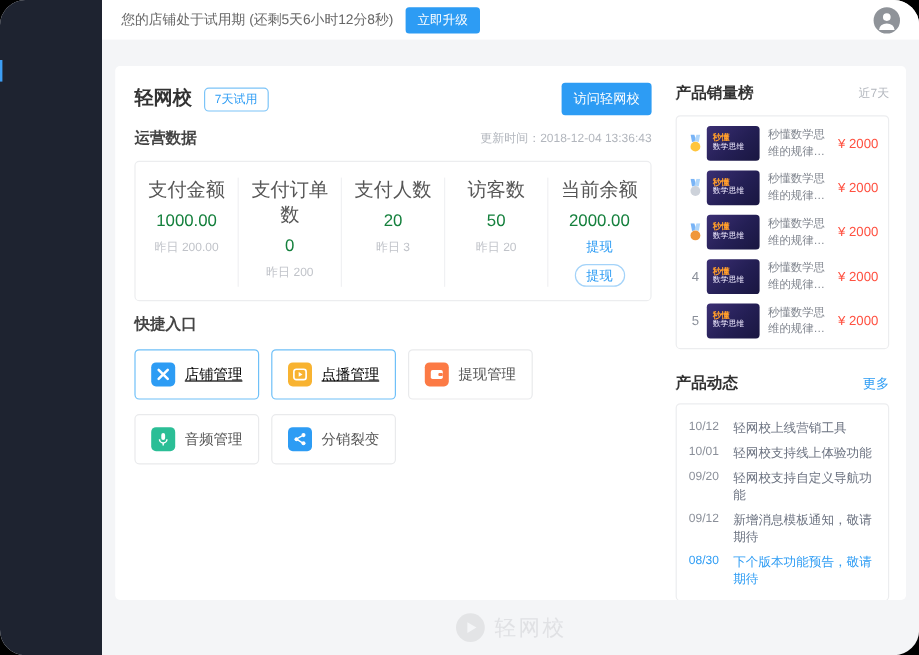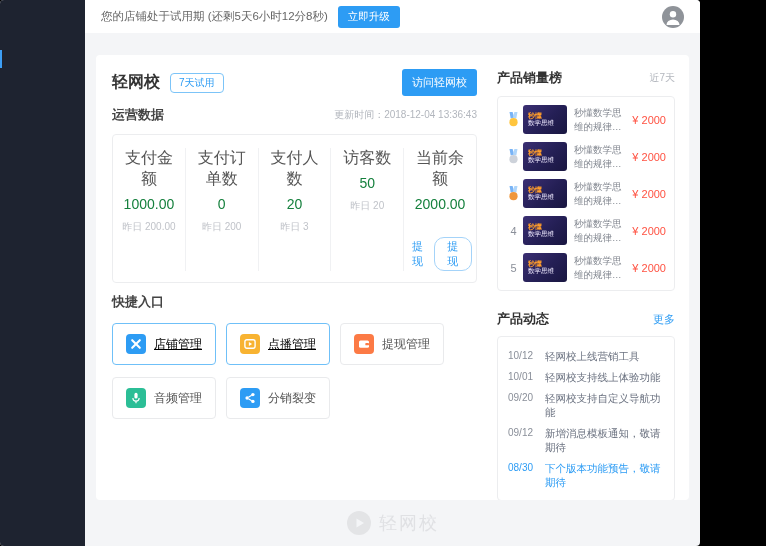--- a/index.html
+++ b/index.html
@@ -1,17 +1,17 @@
 <!DOCTYPE html>
 <html><head>
 <meta charset="utf-8">
 <style>
   * { margin:0; padding:0; box-sizing:border-box; }
   html,body { width:766px; height:546px; background:#000; font-family:"Liberation Sans","DejaVu Sans",sans-serif; }
-  .window { width:700px; height:546px; border-radius:4px; overflow:hidden; display:flex; background:#f4f5f7; position:relative; }
+  .window { width:766px; height:546px; border-radius:21px; overflow:hidden; display:flex; background:#f4f5f7; position:relative; }
   
   .sidebar { width:85px; background:#1e2330; flex:none; position:relative; }
   .edge-highlight { position:absolute; left:0; top:50px; width:2px; height:18px; background:#3d9ef5; }
   
   .right { flex:1; display:flex; flex-direction:column; min-width:0; }
   .topbar { height:33px; background:#fff; display:flex; align-items:center; padding:0 16px; flex:none; }
   .trial-text { font-size:11.5px; color:#666; }
   .btn-upgrade { margin-left:10px; background:#2d9cf4; color:#fff; font-size:10.5px; border:none; border-radius:3px; padding:4px 10px; cursor:pointer; }
   .topbar-spacer { flex:1; }
   .avatar { width:22px; height:22px; border-radius:50%; background:#8f9399; display:flex; align-items:center; justify-content:center; overflow:hidden; cursor:pointer; }
@@ -28,21 +28,21 @@
   .btn-visit { background:#2d9cf4; color:#fff; font-size:11px; border:none; border-radius:3px; padding:6px 10px; cursor:pointer; }
   .section-row { display:flex; align-items:center; margin-top:10px; }
   .section-title { font-size:13px; color:#444; font-weight:bold; }
   .update-time { font-size:10px; color:#b2b6bd; }
   .stats-box { margin-top:10px; border:1px solid #ecedef; border-radius:4px; display:flex; padding:13px 0 11px; }
   .stat-col { flex:1; text-align:center; border-right:1px solid #f0f1f3; padding:0 4px; }
   .stat-col:last-child { border-right:none; }
   .stat-label { font-size:16px; color:#555; }
   .stat-value { font-size:14px; color:#15803d; margin-top:6px; }
   .stat-yesterday { font-size:10px; color:#c0c3c9; margin-top:8px; }
-  .withdraw-row { margin-top:25px; display:flex; align-items:center; justify-content:flex-start; gap:7px; }
+  .withdraw-row { margin-top:7px; display:flex; align-items:center; justify-content:flex-start; gap:7px;flex-direction:column; }
   .withdraw-link { font-size:11px; color:#2d9cf4; cursor:pointer; }
   .withdraw-pill { font-size:11px; color:#2d9cf4; border:1px solid #a4d3f9; border-radius:10px; padding:1px 9px; background:#fff; cursor:pointer; }
   .quick-grid { margin-top:12px; display:flex; flex-wrap:wrap; }
   .quick-card { width:104px; height:42px; border:1px solid #e9eaec; border-radius:4px; display:flex; align-items:center; justify-content:center; gap:8px; margin:0 10px 12px 0; cursor:pointer; background:#fff; }
   .quick-card.hl { border-color:#6fc0f8; }
   .quick-card.hl .quick-label { color:#000000;text-decoration:underline; }
   .quick-label { font-size:12px; color:#555; }
   .qicon { width:20px; height:20px; border-radius:4px; display:flex; align-items:center; justify-content:center; flex:none; }
   .ic-blue { background:#2d9cf4; } .ic-orange { background:#f8b331; }
   .ic-green { background:#2bbe96; } .ic-red { background:#fc7a45; }

